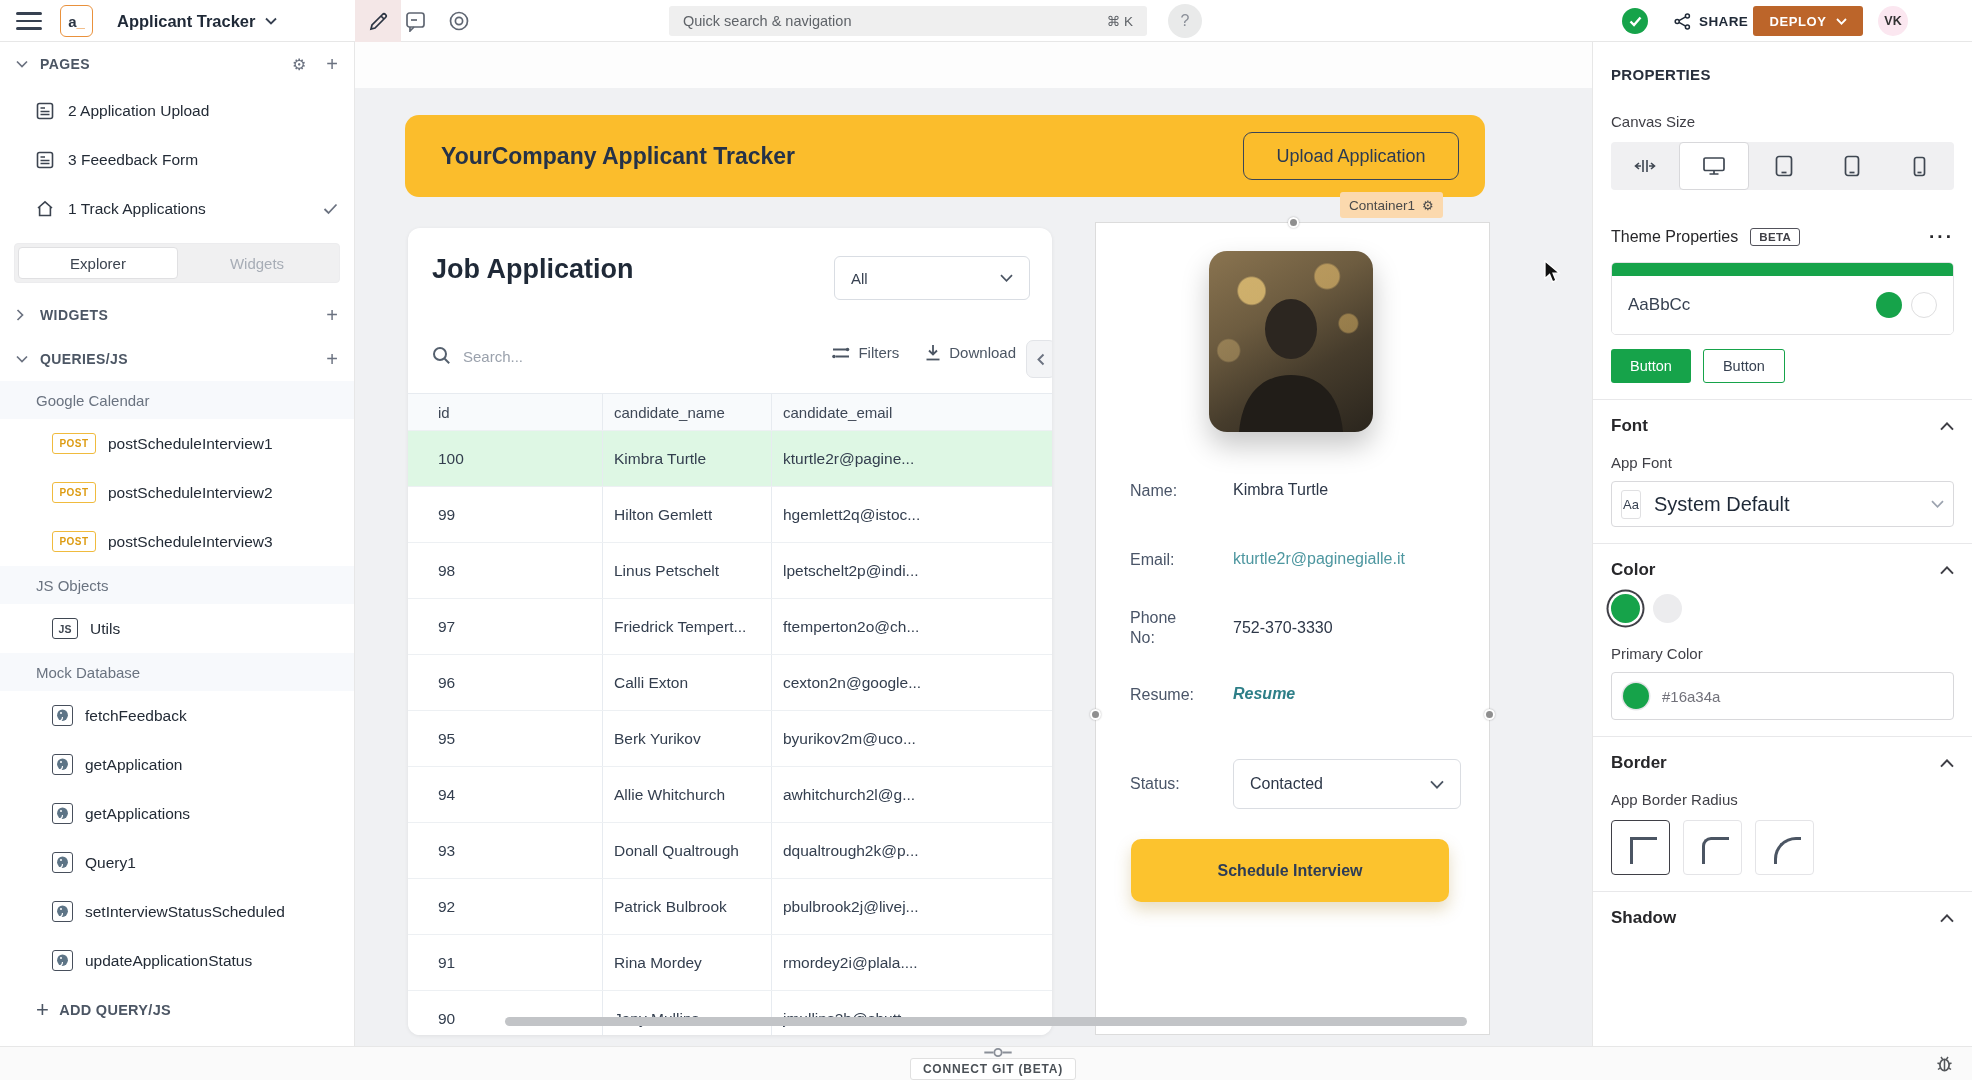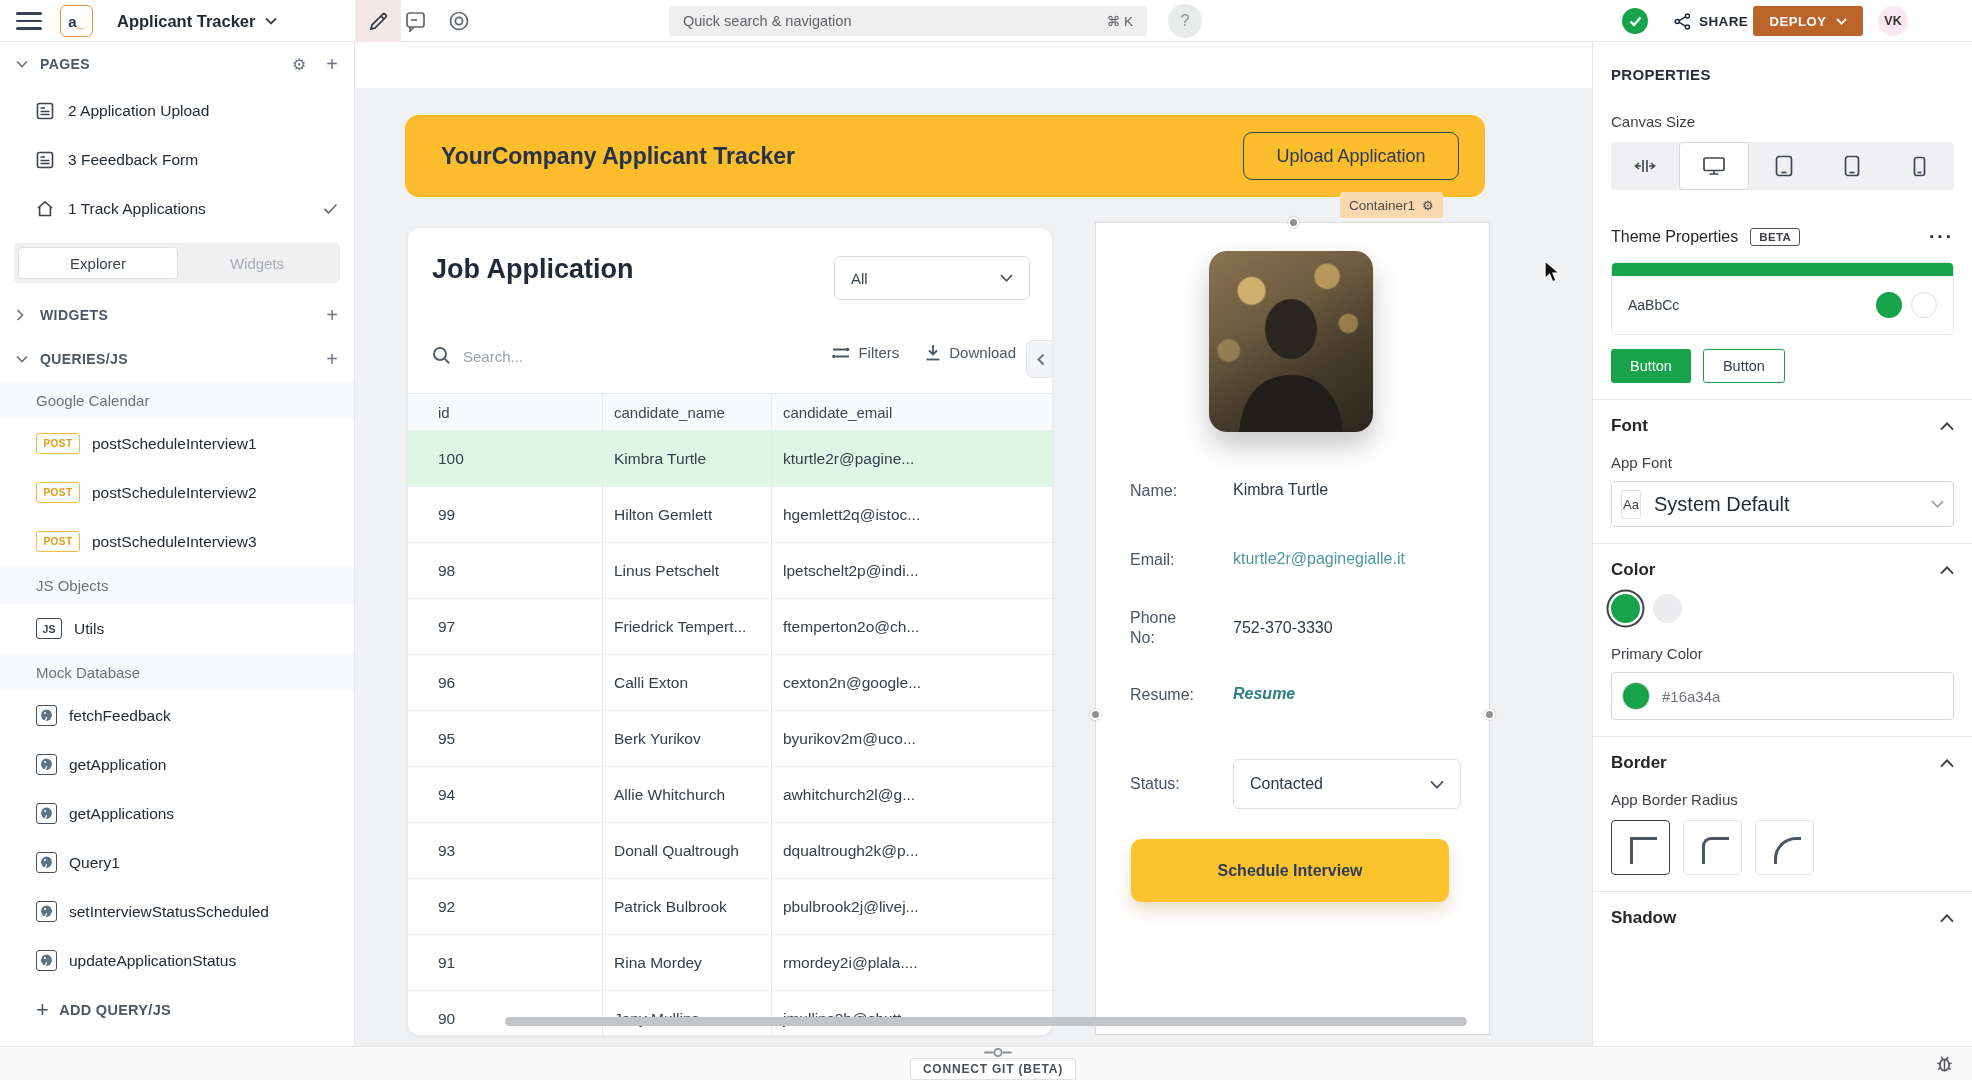--- a/index.html
+++ b/index.html
@@ -36,21 +36,21 @@
   .side-head-row .grow { flex:1; }
   .chev { color:#6b7280; }
   .plus { color:#6b7280; font-size:20px; font-weight:normal; line-height:1; cursor:pointer; }
   .gear-g { color:#6b7280; font-size:16px; cursor:pointer; margin-right:20px; }
   .page-item { display:flex; align-items:center; height:49px; padding-left:36px; padding-right:16px; font-size:15.5px; color:#232b36; cursor:pointer; }
   .page-item .lbl { margin-left:14px; flex:1; }
   .tabs-wrap { margin:10px 14px; background:#f0f0f1; border-radius:4px; display:flex; padding:3px; border:1px solid #ececee; }
   .tab { flex:1; height:32px; display:flex; align-items:center; justify-content:center; font-size:15px; color:#a7adb6; cursor:pointer; border-radius:4px; }
   .tab.sel { background:#fff; border:1px solid #e0e0e2; color:#3c4450; }
   .tree-group { display:flex; align-items:center; height:38px; padding-left:36px; background:#f7f9fc; color:#6a7380; font-size:15px; }
-  .tree-item { display:flex; align-items:center; height:49px; padding-left:36px; font-size:15.5px; color:#232b36; cursor:pointer; gap:12px; }
+  .tree-item { display:flex; align-items:center; height:49px; padding-left:52px; font-size:15.5px; color:#232b36; cursor:pointer; gap:12px; }
   .post-badge { width:44px; height:21px; border:1.6px solid #f0bb3e; border-radius:3px; color:#dd9c13; font-size:10px; font-weight:bold; letter-spacing:.5px; display:flex; align-items:center; justify-content:center; background:#fff; }
   .js-badge { width:26px; height:21px; border:1.6px solid #3f4752; border-radius:3px; color:#3f4752; font-size:10.5px; font-weight:bold; display:flex; align-items:center; justify-content:center; background:#fff; }
   .pg-icon { width:21px; height:21px; border:1.6px solid #474f5c; border-radius:3px; display:flex; align-items:center; justify-content:center; background:#fff; }
   .add-query { display:flex; align-items:center; gap:10px; height:49px; padding-left:36px; font-size:14.5px; font-weight:bold; letter-spacing:.3px; color:#4c5664; cursor:pointer; }
 
   
   .footer { position:absolute; left:0; bottom:0; width:1972px; height:34px; background:#fafafa; border-top:1px solid #e7e7e7; z-index:50; display:flex; align-items:center;flex-direction:column; }
   .git-icon { margin-left:24px; color:#8a8f98; }
   .git-btn { margin-left:14px; height:24px; border:1px solid #e0e0e0; border-radius:3px; padding:0 12px; display:flex; align-items:center; font-size:12px; font-weight:bold; letter-spacing:.8px; color:#4a5056; cursor:pointer; background:#fff; }
   .bug { position:absolute; right:18px; top:7px; color:#54575b; cursor:pointer; }
@@ -111,21 +111,21 @@
   .plabel { font-size:15px; color:#3f3f46; }
   .seg-strip { margin-top:12px; background:#f0f0f2; border-radius:4px; display:flex; height:48px; }
   .seg { flex:1; display:flex; align-items:center; justify-content:center; color:#3f4752; cursor:pointer; border-radius:4px; }
   .seg.sel { background:#fff; border:1px solid #d8d8db; }
   .theme-row { display:flex; align-items:center; gap:12px; }
   .beta-badge { border:1px solid #52525b; border-radius:3px; padding:2px 8px; font-size:11.5px; font-weight:bold; letter-spacing:.4px; color:#3f3f46; }
   .dots { margin-left:auto; font-size:19px; font-weight:bold; color:#27272a; letter-spacing:2px; cursor:pointer; }
   .theme-card { margin-top:14px; border:1px solid #e3e3e5; border-radius:5px; overflow:hidden; cursor:pointer; }
   .theme-bar { height:13px; }
   .theme-body { height:58px; background:#fff; display:flex; align-items:center; padding:0 16px; }
-  .theme-sample { font-size:14px; color:#374151; flex:1; }
+  .theme-sample { font-size:17px; color:#374151; flex:1; }
   .sw { width:26px; height:26px; border-radius:50%; }
   .btn-row { margin-top:14px; display:flex; gap:12px; }
   .pbtn { height:34px; padding:0 19px; border-radius:3px; font-family:inherit; font-size:14.5px; cursor:pointer; }
   .pbtn.fill { color:#fff; border:none; }
   .pbtn.line { background:#fff; color:#374151; border:1.4px solid #16a34a; }
   .divider { height:1px; background:#e8e8ea; margin:16px -18px; }
   .sec-head { display:flex; align-items:center; font-size:17px; font-weight:bold; color:#27272a; }
   .sec-head .caret { margin-left:auto; color:#3f3f46; cursor:pointer; }
   .font-select { margin-top:10px; height:46px; border:1px solid #d9d9dc; border-radius:4px; display:flex; align-items:center; gap:13px; padding:0 9px 0 9px; cursor:pointer; }
   .aa-box { width:20px; height:29px; border:1px solid #e0e0e2; border-radius:3px; display:flex; align-items:center; justify-content:center; font-size:13px; color:#374151; }

